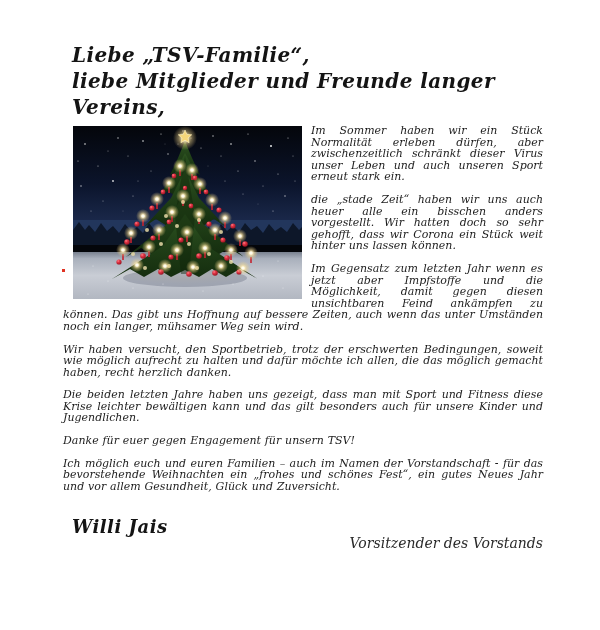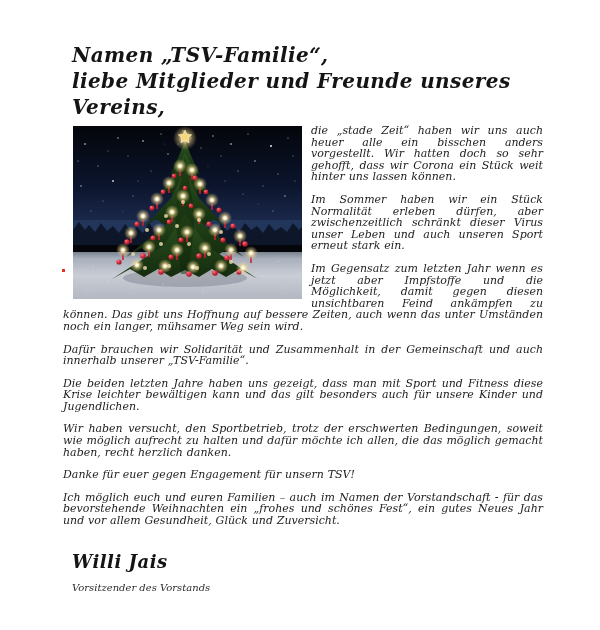--- a/index.html
+++ b/index.html
@@ -20,35 +20,35 @@
     background:#06090f;
   }
   .photo svg{display:block;width:229px;height:173px;}
   .para{
     font-style:italic;font-size:11px;line-height:11.6px;
     text-align:justify;margin:0 0 11px 0;word-spacing:.4px;color:#1c1c1c;
   }
   .signature{margin:24px 0 0 9px;clear:none;}
   .sig-name{
     font-style:italic;font-weight:700;font-size:18px;line-height:22px;
-    letter-spacing:.5px;color:#141414;margin-bottom:10px;
+    letter-spacing:.5px;color:#141414;margin-bottom:0;
   }
   .sig-role,.sig-club{
-    font-style:italic;font-size:10px;line-height:10px;color:#2a2a2a;
+    font-style:italic;font-size:14px;line-height:10px;color:#2a2a2a;text-align:right;
   }
   .red-dot{position:absolute;left:62px;top:269px;width:3px;height:3px;background:#e03222;}
 </style>
 </head>
 <body>
 
 <div class="page">
 
   <h1 class="salutation">
-    <span class="line">Namen „TSV-Familie“,</span>
-    <span class="line">liebe Mitglieder und Freunde unseres Vereins,</span>
+    <span class="line">Liebe „TSV-Familie“,</span>
+    <span class="line">liebe Mitglieder und Freunde langer Vereins,</span>
   </h1>
 
   <div class="photo" role="img" aria-label="christmas-tree-night-scene">
     <svg viewBox="0 0 229 173" xmlns="http://www.w3.org/2000/svg">
       <defs>
         <linearGradient id="sky" x1="0" y1="0" x2="0" y2="1">
           <stop offset="0" stop-color="#04060b"></stop>
           <stop offset="0.45" stop-color="#0b142b"></stop>
           <stop offset="0.8" stop-color="#1d2c50"></stop>
           <stop offset="1" stop-color="#2b3f6a"></stop>
@@ -285,26 +285,25 @@
         </g>
       </g>
 
       <g>
         <circle cx="112" cy="12" r="12" fill="url(#glow)"></circle>
         <polygon points="112,4 113.9,8.4 118.7,8.8 115,12 116.1,16.7 112,14.2 107.9,16.7 109,12 105.3,8.8 110.1,8.4" fill="#f5d67a" stroke="#fff3c4" stroke-width="0.6"></polygon>
       </g>
     </svg>
   </div>
 
+  <p class="para">Im Sommer haben wir ein Stück Normalität erleben dürfen, aber zwischenzeitlich schränkt dieser Virus unser Leben und auch unseren Sport erneut stark ein.</p>
   <p class="para">die „stade Zeit“ haben wir uns auch heuer alle ein bisschen anders vorgestellt. Wir hatten doch so sehr gehofft, dass wir Corona ein Stück weit hinter uns lassen können.</p>
-  <p class="para">Im Sommer haben wir ein Stück Normalität erleben dürfen, aber zwischenzeitlich schränkt dieser Virus unser Leben und auch unseren Sport erneut stark ein.</p>
   <p class="para">Im Gegensatz zum letzten Jahr wenn es jetzt aber Impfstoffe und die Möglichkeit, damit gegen diesen unsichtbaren Feind ankämpfen zu können. Das gibt uns Hoffnung auf bessere Zeiten, auch wenn das unter Umständen noch ein langer, mühsamer Weg sein wird.</p>
-  <p class="para">Dafür brauchen wir Solidarität und Zusammenhalt in der Gemeinschaft und auch innerhalb unserer „TSV-Familie“.</p>
+  <p class="para">Wir haben versucht, den Sportbetrieb, trotz der erschwerten Bedingungen, soweit wie möglich aufrecht zu halten und dafür möchte ich allen, die das möglich gemacht haben, recht herzlich danken.</p>
   <p class="para">Die beiden letzten Jahre haben uns gezeigt, dass man mit Sport und Fitness diese Krise leichter bewältigen kann und das gilt besonders auch für unsere Kinder und Jugendlichen.</p>
-  <p class="para">Wir haben versucht, den Sportbetrieb, trotz der erschwerten Bedingungen, soweit wie möglich aufrecht zu halten und dafür möchte ich allen, die das möglich gemacht haben, recht herzlich danken.</p>
   <p class="para">Danke für euer gegen Engagement für unsern TSV!</p>
   <p class="para">Ich möglich euch und euren Familien – auch im Namen der Vorstandschaft - für das bevorstehende Weihnachten ein „frohes und schönes Fest“, ein gutes Neues Jahr und vor allem Gesundheit, Glück und Zuversicht.</p>
 
   <div class="signature">
     <div class="sig-name">Willi Jais</div>
     <div class="sig-role">Vorsitzender des Vorstands</div>
   </div>
 
 </div>
 

